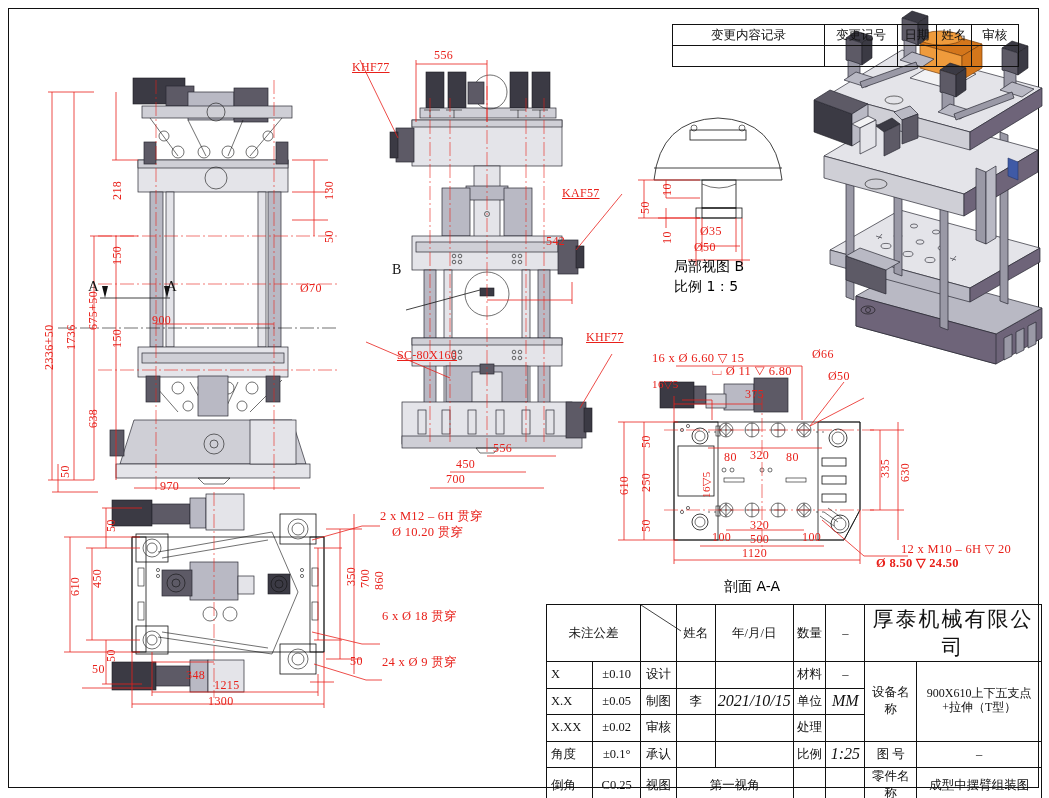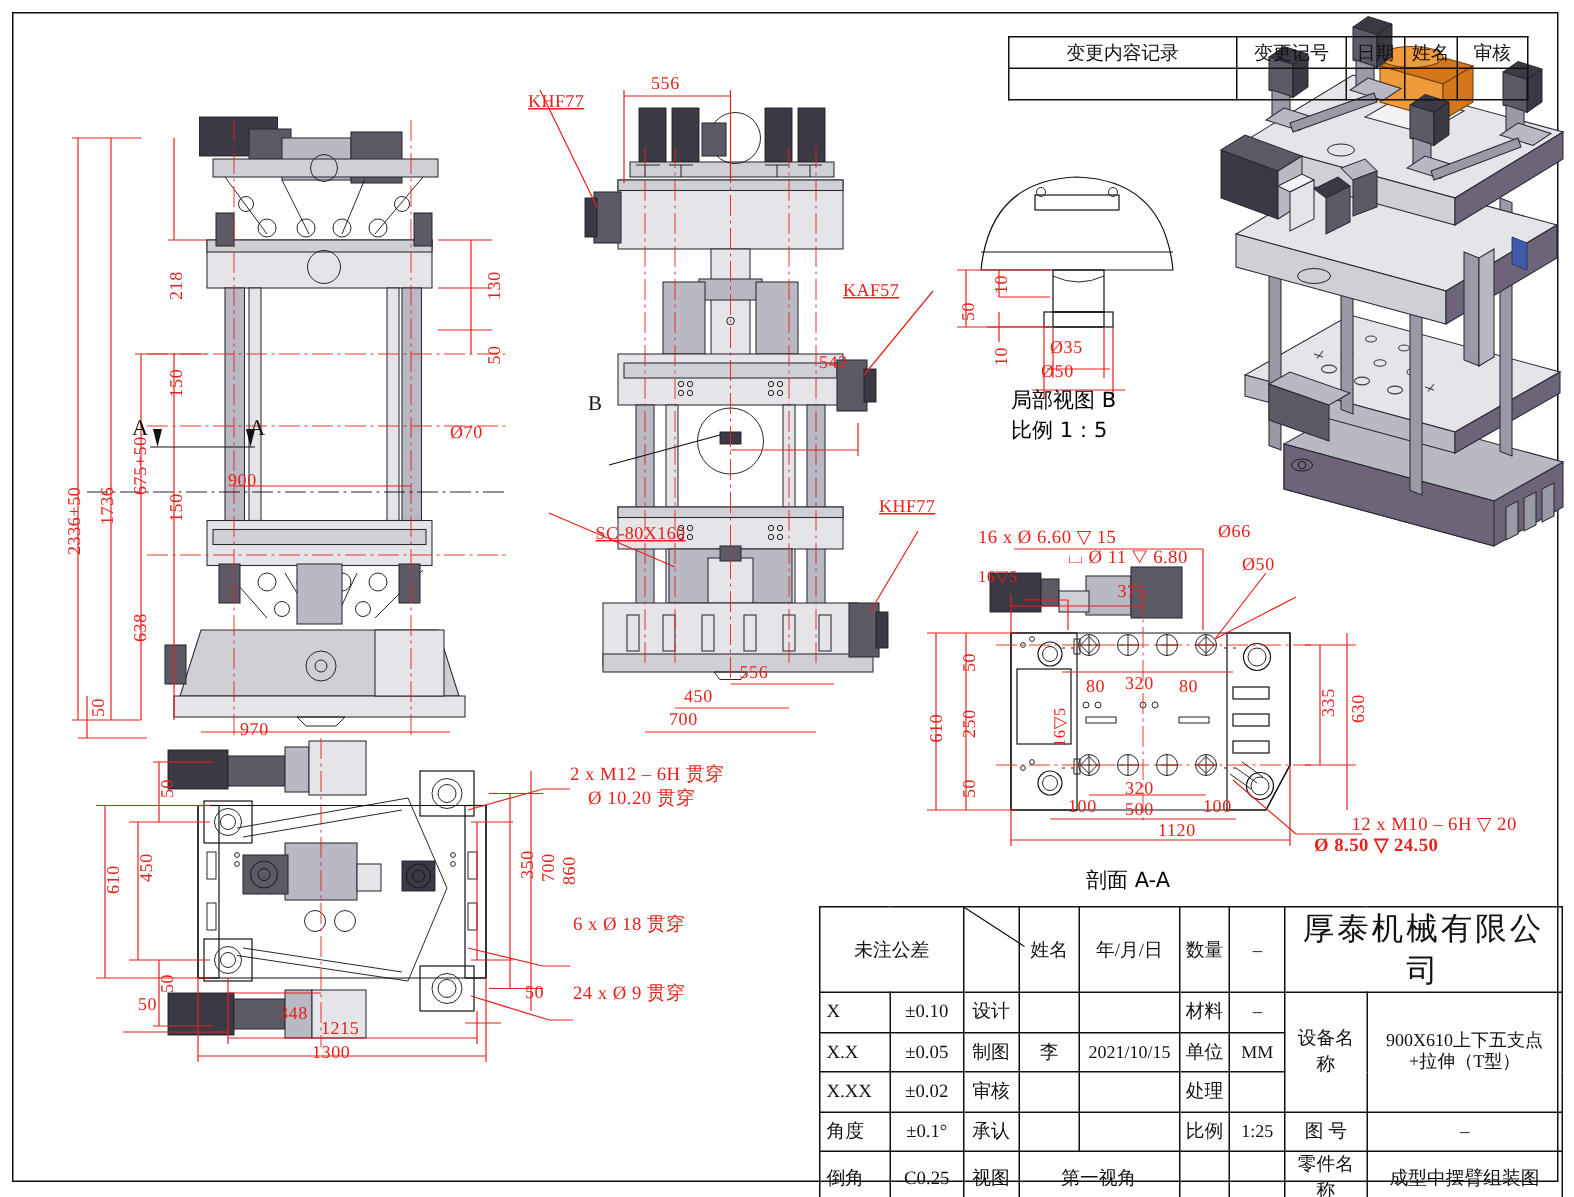--- a/index.html
+++ b/index.html
@@ -15,21 +15,21 @@
   svg{position:absolute;left:0;top:0;overflow:visible;}
   
   table{border-collapse:collapse;position:absolute;background:transparent;}
   table td{border:1px solid #111;font-family:"Liberation Serif",serif;font-size:12.5px;color:#111;text-align:center;padding:0 2px;height:22px;}
   #rev-table{left:672px;top:24px;width:347px;}
   #rev-table td{height:20px;}
   #title-block{left:546px;top:604px;width:496px;}
   #title-block td{height:25.5px;}
   .company{font-size:21px;letter-spacing:2px;font-family:"DejaVu Serif",serif;}
   .eqname{font-size:12px;line-height:1.15;}
-  .tiny{font-size:12px;}
+  .tiny{font-size:16px;font-style:italic;}
   .left{text-align:left;padding-left:4px;}
   
   .ln{stroke:#e8201a;stroke-width:.8;fill:none;}
   .lnk{stroke:#111;stroke-width:.8;fill:none;}
   .thin{stroke:#111;stroke-width:.6;fill:none;}
   .cl{stroke:#e8201a;stroke-width:.6;fill:none;stroke-dasharray:14 3 2 3;}
   .clk{stroke:#111;stroke-width:.6;fill:none;stroke-dasharray:14 3 2 3;}
   .mach{fill:#cfcfd6;stroke:#2a2a33;stroke-width:.7;}
   .mach2{fill:#b9b9c4;stroke:#2a2a33;stroke-width:.7;}
   .mach3{fill:#e4e4e9;stroke:#2a2a33;stroke-width:.7;}
@@ -352,21 +352,21 @@
   <div class="dim v" style="left:639px;top:492px;">250</div>
   <div class="dim v" style="left:639px;top:532px;">50</div>
   <div class="dim v" style="left:700px;top:498px;font-size:11px;">16▽5</div>
   <div class="dim" style="left:724px;top:450px;">80</div>
   <div class="dim" style="left:750px;top:448px;">320</div>
   <div class="dim" style="left:786px;top:450px;">80</div>
   <div class="dim" style="left:750px;top:518px;">320</div>
   <div class="dim" style="left:750px;top:532px;">500</div>
   <div class="dim" style="left:712px;top:530px;">100</div>
   <div class="dim" style="left:802px;top:530px;">100</div>
-  <div class="dim" style="left:772px;top:546px;">1120</div>
+  <div class="dim" style="left:742px;top:546px;">1120</div>
   <div class="dim v" style="left:878px;top:478px;">335</div>
   <div class="dim v" style="left:898px;top:482px;">630</div>
   <div class="note" style="left:862px;top:541px;margin-left:39px;">12 x  M10 – 6H ▽ 20</div>
   <div class="note" style="left:876px;top:555px;font-weight:bold;">Ø 8.50 ▽ 24.50</div>
   <div class="cap" style="left:724px;top:578px;">剖面 A-A</div>
 
   <svg width="330" height="220" style="left:62px;top:492px;">
 
     <path class="lnk" d="M70 45 L262 45 L262 160 L70 160 Z" fill="#fff"></path>
     <rect class="lnk" x="70" y="45" width="14" height="115" fill="#fff"></rect>

